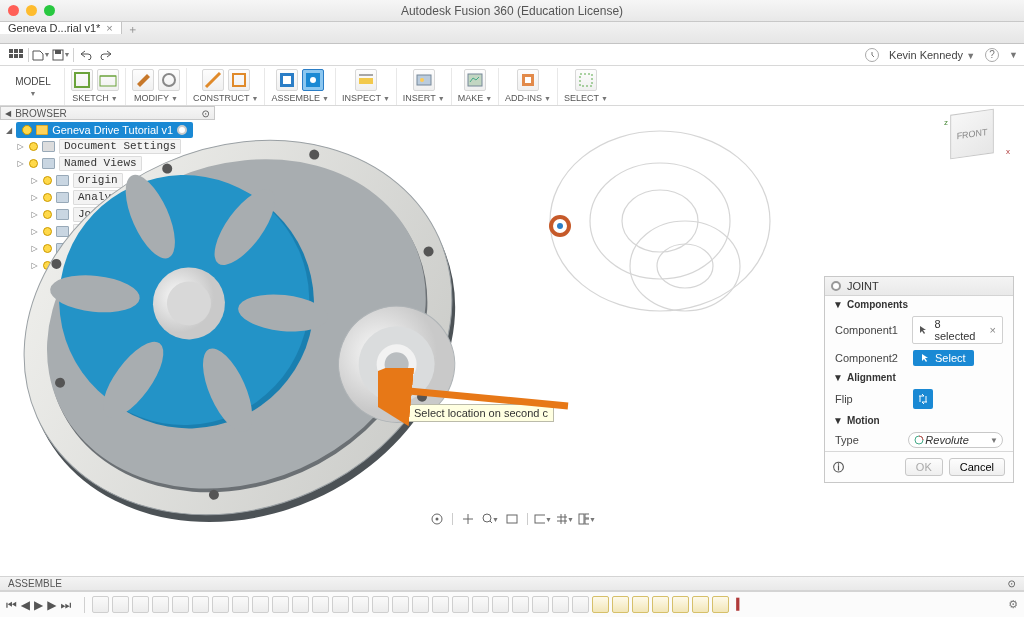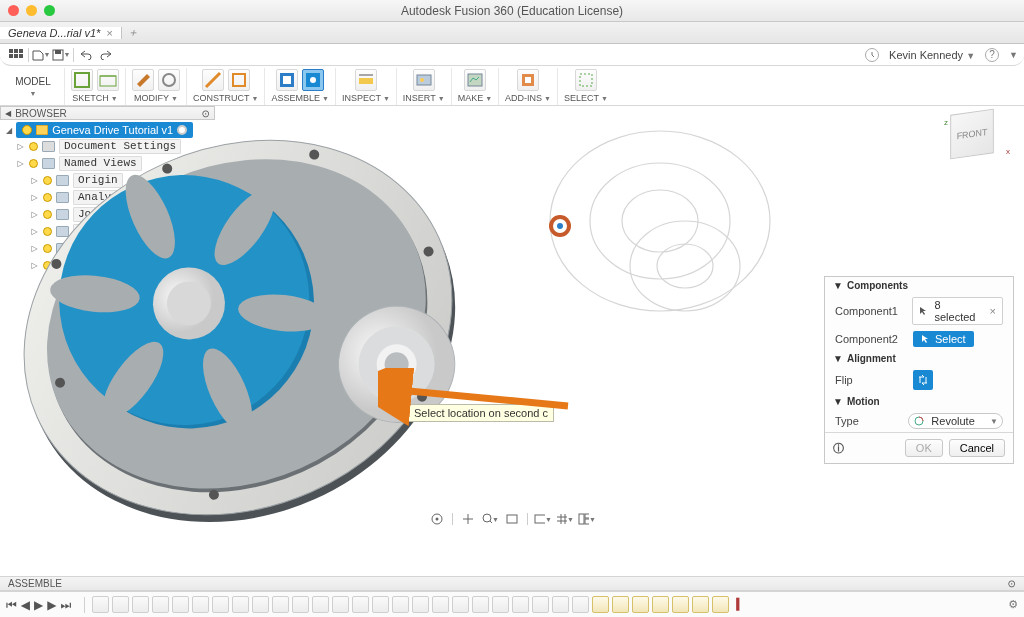--- a/index.html
+++ b/index.html
@@ -6,27 +6,27 @@
 body { width: 1024px; height: 617px; overflow: hidden; background: #fff; font-size: 11px; color: #333; position: relative; }
 
 
 .titlebar { height: 22px; background: linear-gradient(#f6f6f6, #e8e8e8); border-bottom: 1px solid #c8c8c8; display: flex; align-items: center; padding: 0 8px; position: relative; }
 .traffic-lights { display: flex; gap: 7px; }
 .traffic-lights span { width: 11px; height: 11px; border-radius: 50%; }
 .tl-close { background: #ff5f57; } .tl-min { background: #febc2e; } .tl-max { background: #28c840; }
 .titlebar .title { position: absolute; left: 0; right: 0; text-align: center; font-size: 12px; color: #555; pointer-events: none; }
 
 
-.tabstrip { height: 22px; background: linear-gradient(#f2f2f2,#e6e6e6); border-bottom: 1px solid #c4c4c4; display: flex; align-items: center; font-style: italic; }
+.tabstrip { height: 22px; background: linear-gradient(#f2f2f2,#e6e6e6); border-bottom: 1px solid #c4c4c4; display: flex; align-items: flex-start; }
 .doc-tab { display: flex; align-items: center; padding: 0 8px; border-right: 1px solid #c4c4c4; background: #fff; font-size: 11px; gap: 6px; }
 .doc-tab .close { color: #888; cursor: pointer; }
 .addtab { width: 22px; display: flex; align-items: center; justify-content: center; color: #888; }
 
 
-.qa-row { height: 22px; border-bottom: 1px solid #d8d8d8; display: flex; align-items: center; padding: 0 6px; gap: 0; border-radius: 11px; }
+.qa-row { height: 22px; border-bottom: 1px solid #d8d8d8; display: flex; align-items: center; padding: 0 6px; gap: 0; }
 .qa-btn { width: 20px; height: 18px; display: flex; align-items: center; justify-content: center; color: #555; }
 .qa-sep { width: 1px; height: 14px; background: #d0d0d0; margin: 0 2px; }
 .qa-right { margin-left: auto; display: flex; align-items: center; gap: 10px; }
 .qa-right .user { font-size: 11px; color: #444; }
 .qa-right .dd { color: #777; font-size: 9px; }
 
 
 .ribbon { height: 40px; border-bottom: 1px solid #d8d8d8; display: flex; align-items: stretch; padding: 2px 4px 0; gap: 2px; background: #fff; }
 .ribbon .ws { min-width: 58px; display: flex; flex-direction: column; align-items: center; justify-content: center; border: 1px solid transparent; }
 .ribbon .ws .lbl { font-size: 10px; color: #444; display:flex;align-items:center;gap:3px;flex-direction:column;}
@@ -60,21 +60,21 @@
 .joint-panel { position:absolute; top:170px; right:10px; width:190px; background:#fdfdfd; border:1px solid #c8c8c8; font-size:11px; }
 .joint-panel .hdr { background:linear-gradient(#f4f4f4,#e9e9e9); border-bottom:1px solid #d4d4d4; padding:3px 6px; display:flex;align-items:center;gap:6px;}
 .joint-panel .hdr .dot{width:10px;height:10px;border-radius:50%;background:#fff;border:2px solid #999;}
 .joint-panel .sec-hdr { padding:3px 8px; font-weight:600; font-size:10px; display:flex;align-items:center;gap:4px;}
 .joint-panel .row { display:flex; align-items:center; padding:3px 10px; }
 .joint-panel .row .k { width:78px; color:#444; }
 .joint-panel .chip { display:inline-flex;align-items:center;gap:6px;border:1px solid #d0d0d0;padding:1px 6px;border-radius:2px;background:#fff;}
 .joint-panel .chip .x{color:#888;}
 .joint-panel .sel-btn { background:#1a89d4;color:#fff;padding:2px 8px;border-radius:2px;display:inline-flex;align-items:center;gap:4px;}
 .joint-panel .flip-btn{ width:20px;height:20px;background:#1a89d4;border-radius:2px;display:flex;align-items:center;justify-content:center;}
-.joint-panel .type-wrap{display:flex;align-items:center;gap:6px;border:1px solid #c8c8c8;padding:1px 4px;border-radius:8px;background:#fff;width:100px;}
+.joint-panel .type-wrap{display:flex;align-items:center;border:1px solid #c8c8c8;padding:1px 4px;border-radius:8px;background:#fff;width:100px;font-style:italic;}
 .joint-panel .footer{border-top:1px solid #d8d8d8;padding:6px 8px;display:flex;align-items:center;gap:6px;}
 .joint-panel .footer .info{font-weight:bold;color:#555;}
 .joint-panel .footer .sp{flex:1;}
 .joint-panel .footer button{border:1px solid #c8c8c8;background:linear-gradient(#fdfdfd,#efefef);padding:2px 10px;border-radius:3px;font-size:11px;}
 .joint-panel .footer button.ok{color:#aaa;}
 
 
 .tooltip-hint { position:absolute; left:408px; top:298px; background:#ffffe1;border:1px solid #bba;padding:2px 5px;font-size:11px;color:#333;white-space:nowrap;}
 
 
@@ -476,20 +476,24 @@
 
   <div class="viewcube">
     <div class="cube">
         <span>FRONT</span>
       </div>
     <span class="ax" style="left:-6px;top:6px;color:#4a8a3a;">z</span>
     <span class="ax" style="right:-2px;bottom:14px;color:#b03a3a;">x</span>
   </div>
 
   <div class="joint-panel">
+    <div class="hdr">
+      <span class="dot"></span>
+      <span>JOINT</span>
+    </div>
     <div class="sec-hdr">
         <span>▼</span>
         <span>Components</span>
       </div>
     <div class="row">
       <span class="k">Component1</span>
       <span class="chip">
         <svg width="10" height="10">
             <path d="M1 1 L1 8 L3 6 L5 9 L6 8 L4 5 L7 5 z" fill="#555"></path>
           </svg>

